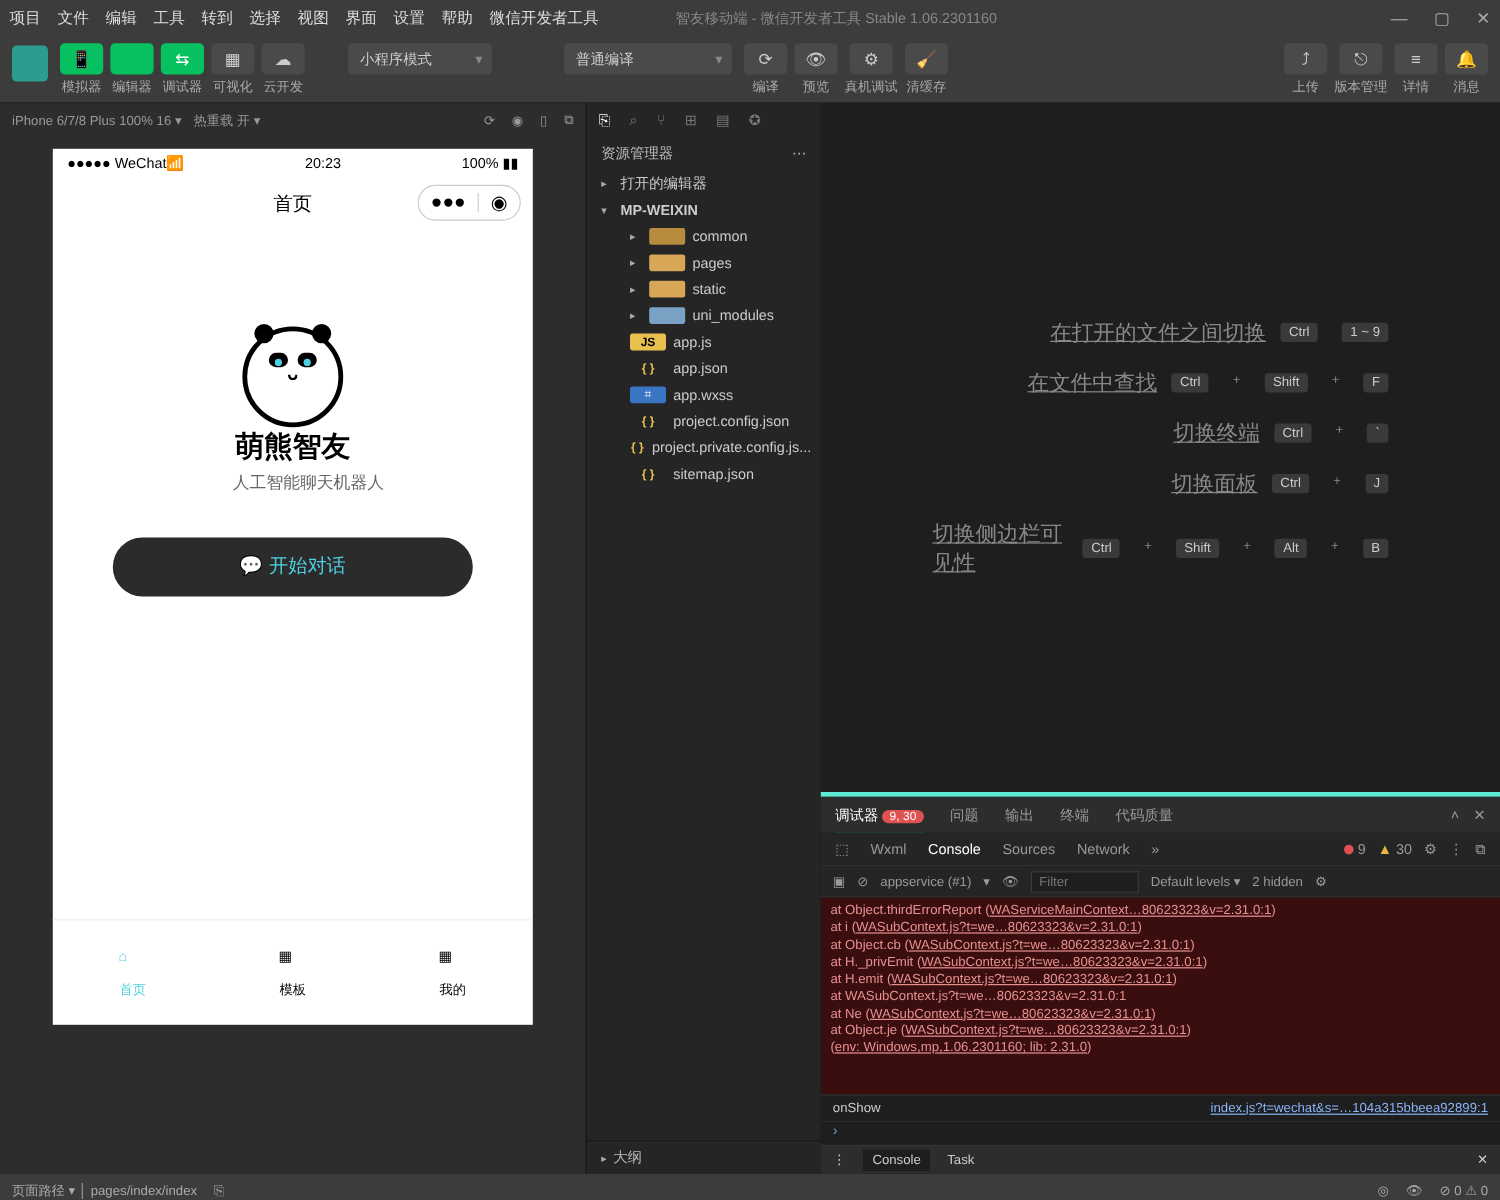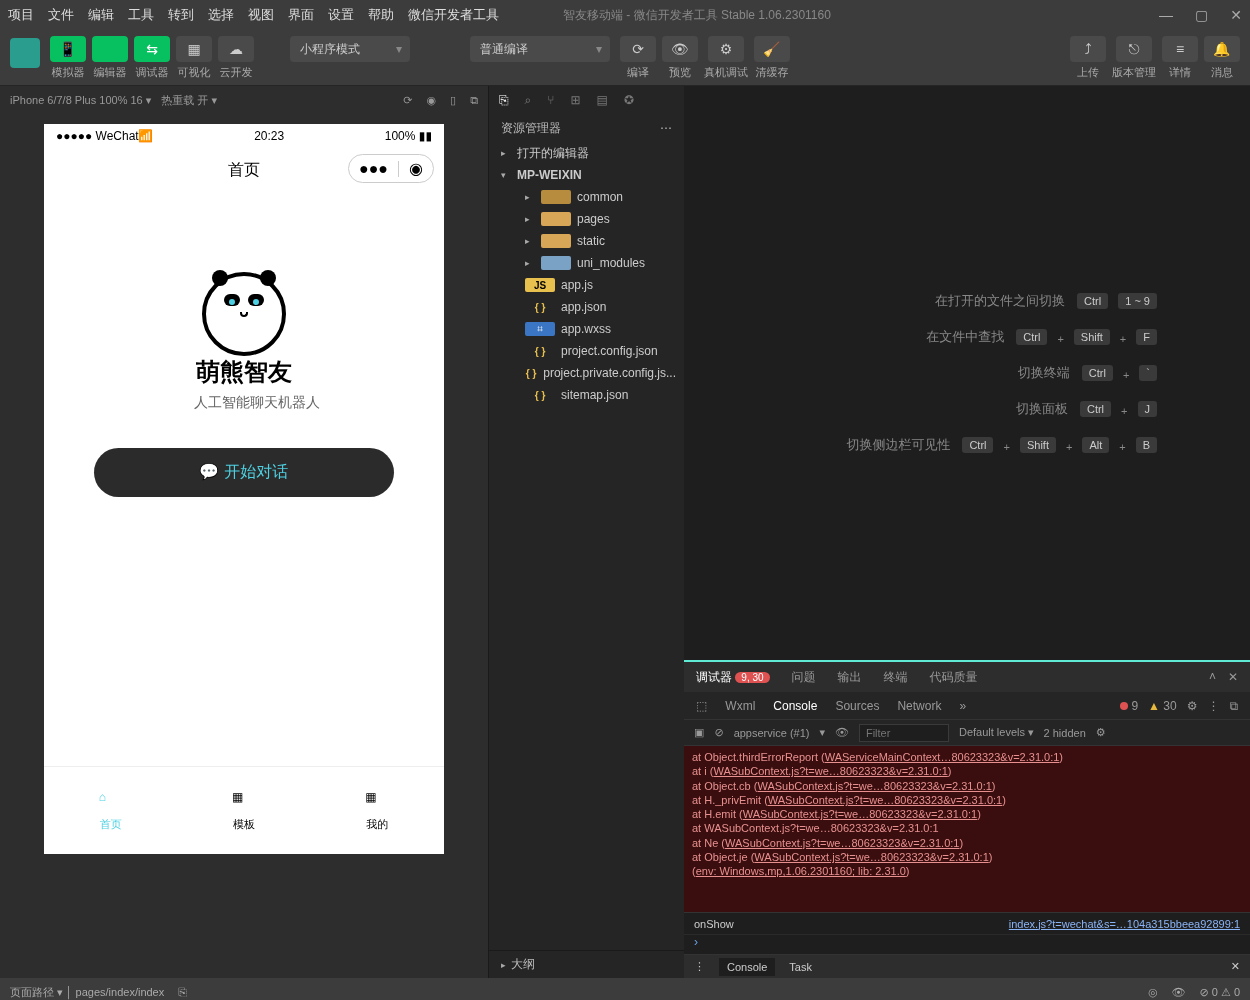--- a/index.html
+++ b/index.html
@@ -52,25 +52,25 @@
 .fi.folder { background:#b88c3f; }
 .fi.folder2 { background:#d8a657; }
 .fi.folder3 { background:#7aa2c4; }
 .fi.js { background:#e8c04e; color:#000; font-weight:bold; }
 .fi.json { color:#e8c04e; background:none; font-weight:bold; }
 .fi.wxss { background:#3a76c4; color:#fff; }
 .outline { height:28px; border-top:1px solid #1a1a1a; display:flex; align-items:center; padding:0 12px; color:#bbb; }
 .rightcol { flex:1; background:#1e1e1e; display:flex; flex-direction:column; }
 .shortc { flex:1; display:flex; flex-direction:column; align-items:center; justify-content:center; gap:18px; color:#888; }
 .srow { display:flex; align-items:center; gap:12px; width:380px; justify-content:flex-end; }
-.srow .slbl { text-align:left; font-size:13px; }
-.keys { display:flex; gap:10px; align-items:flex-end; }
+.srow .slbl { text-align:left; font-size:18px;text-decoration:underline; }
+.keys { display:flex; gap:20px; align-items:flex-start; }
 .key { background:#3a3a3a; border-radius:3px; padding:2px 7px; font-size:11px; color:#ccc; }
 .plus { color:#888; font-size:11px; }
-.devpanel { height:318px; border-top:2px solid #5eead4; display:flex; flex-direction:column; }
+.devpanel { height:318px; border-top:4px solid #5eead4; display:flex; flex-direction:column; }
 .dptabs { height:30px; background:#2d2d2d; display:flex; align-items:center; padding:0 12px; gap:22px; font-size:12px; color:#999; }
 .dptabs .act { color:#fff; border-bottom:2px solid #07c160; padding-bottom:6px; margin-bottom:-8px; }
 .badge { background:#e05252; border-radius:8px; padding:0 6px; font-size:10px; color:#fff; }
 .dptabs .ctrl { margin-left:auto; display:flex; gap:12px; }
 .dttabs { height:28px; background:#252525; display:flex; align-items:center; gap:18px; padding:0 12px; font-size:12px; color:#999; border-bottom:1px solid #333; }
 .dttabs .act { color:#fff; }
 .dttabs .right { margin-left:auto; display:flex; align-items:center; gap:10px; }
 .dot-r{width:8px;height:8px;border-radius:50%;background:#e05252;display:inline-block;}
 .dot-y{color:#e6b93e;}
 .cfilter { height:26px; background:#252525; display:flex; align-items:center; gap:10px; padding:0 10px; border-bottom:1px solid #333; font-size:11px; color:#999; }

